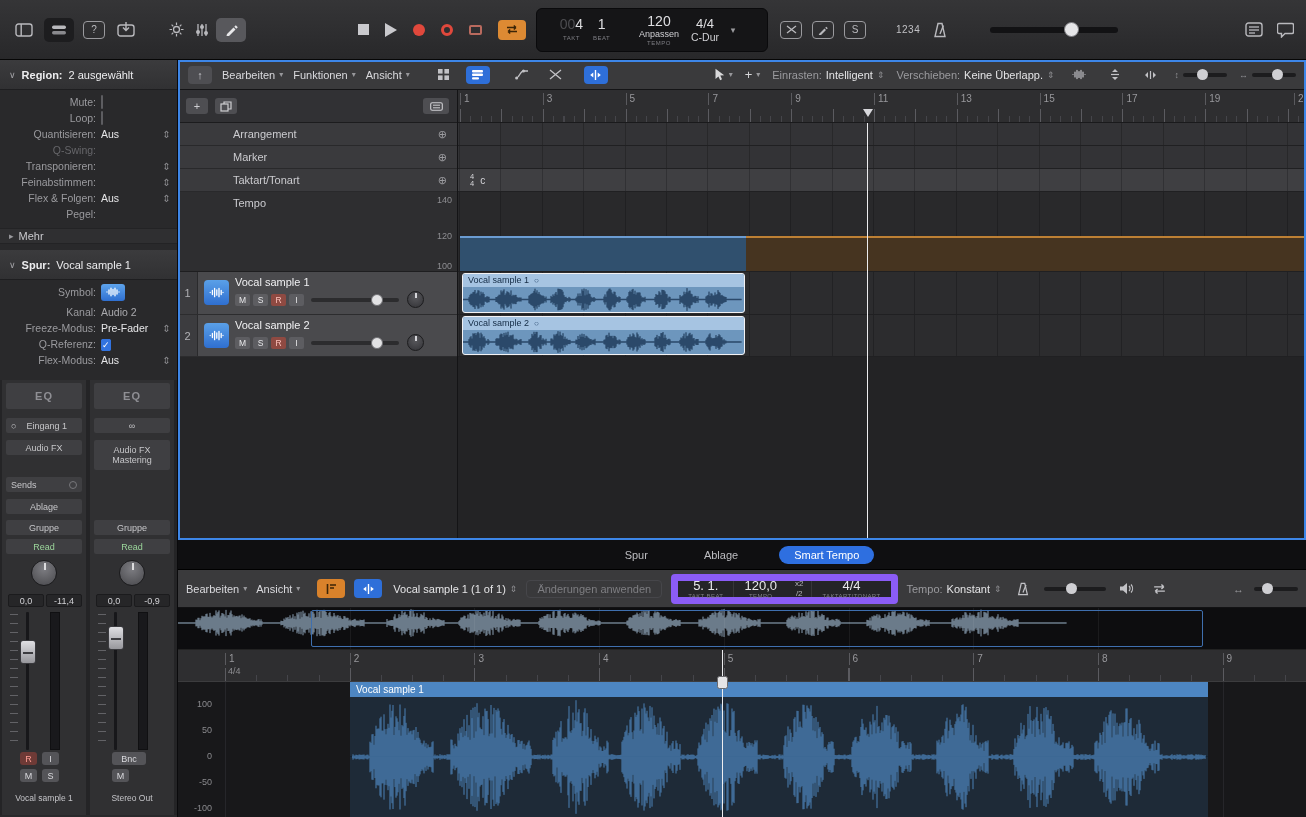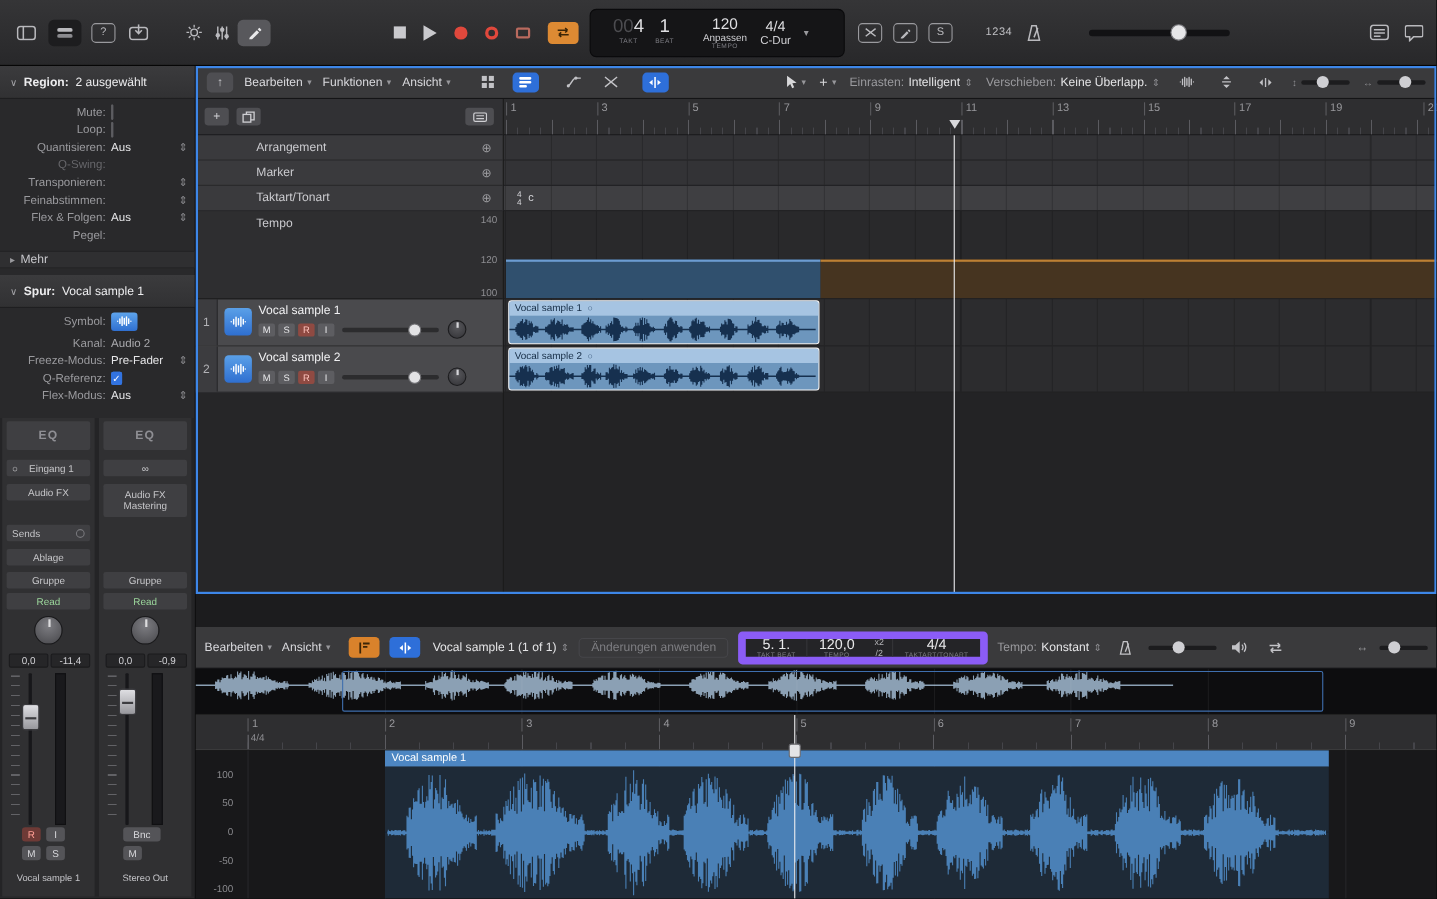--- a/index.html
+++ b/index.html
@@ -17,21 +17,21 @@
 .transport{display:flex;align-items:center;gap:16px;margin-left:112px}
 .t-stop{width:11px;height:11px;background:#c9c9cd}
 .t-play{width:0;height:0;border-left:12px solid #c9c9cd;border-top:7px solid transparent;border-bottom:7px solid transparent}
 .t-rec{width:12px;height:12px;border-radius:50%;background:#e0483c}
 .t-cap{width:12px;height:12px;border-radius:50%;border:3px solid #e0483c}
 .t-punch{width:13px;height:10px;border:2px solid #b96a5e;border-radius:2px}
 .t-cycle{width:28px;height:20px;background:#dd8a33;border-radius:4px;display:flex;align-items:center;justify-content:center}
 .lcd{margin-left:10px;width:232px;height:44px;background:#151517;border-radius:6px;border:1px solid #0a0a0c;display:flex;align-items:stretch;overflow:hidden}
 .lcd-sec{display:flex;flex-direction:column;justify-content:center;align-items:center;padding:2px 6px}
 .lcd-pos{flex-direction:row;align-items:flex-start;gap:10px;padding-top:5px;width:96px;justify-content:center}
-.lcd-big{font-size:17px;color:#dfdfe2;line-height:20px}
+.lcd-big{font-size:14px;color:#dfdfe2;line-height:20px}
 .lcd-dim{color:#4c4c50}
 .lcd-lab{font-size:6px;letter-spacing:.5px;color:#7e7e84;margin-top:1px;text-align:center}
 .lcd-mid{font-size:9px;color:#cfcfd3;line-height:10px}
 .lcd-sig .lcd-big{font-size:13px;line-height:15px}
 .lcd-key{font-size:10.5px;color:#cfcfd3}
 .lcd-chev{width:16px;display:flex;align-items:center;justify-content:center;color:#9a9a9e;font-size:9px}
 .sm3{margin-left:12px;gap:10px}
 .sqicon{width:22px;height:18px;border:1.5px solid #9a9a9e;border-radius:4px;display:flex;align-items:center;justify-content:center;font-size:10px;color:#b9b9bd}
 .countin{margin-left:30px;gap:12px}
 .cnum{font-size:10px;color:#c0c0c4;letter-spacing:.5px}
@@ -687,20 +687,25 @@
                 </svg>
               </div>
           </div>
         </div>
         <div class="tl-rest"></div>
         <div class="playhead-top"></div>
       </div>
     </div>
   </section>
 
+  <nav id="tabs-row">
+    <span class="etab">Spur</span>
+    <span class="etab">Ablage</span>
+    <span class="etab active">Smart Tempo</span>
+  </nav>
 
   <section id="editor-pane">
     <div class="ed-toolbar">
       <span class="menu">
           <span>Bearbeiten</span>
           <span class="chev">▾</span>
         </span>
       <span class="menu">
           <span>Ansicht</span>
           <span class="chev">▾</span>

